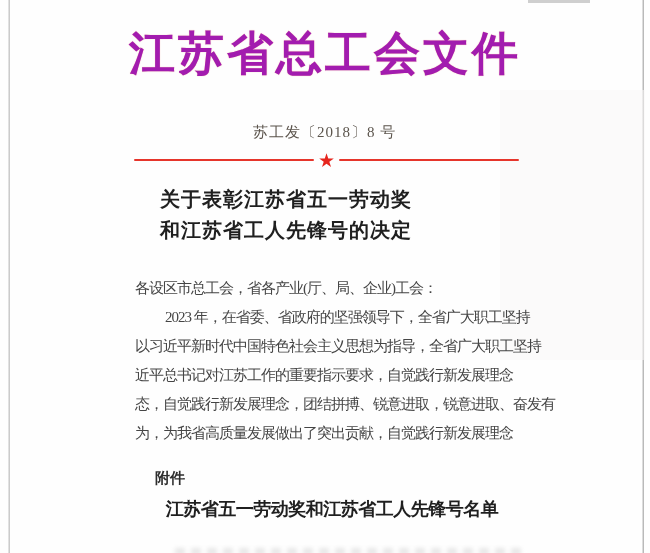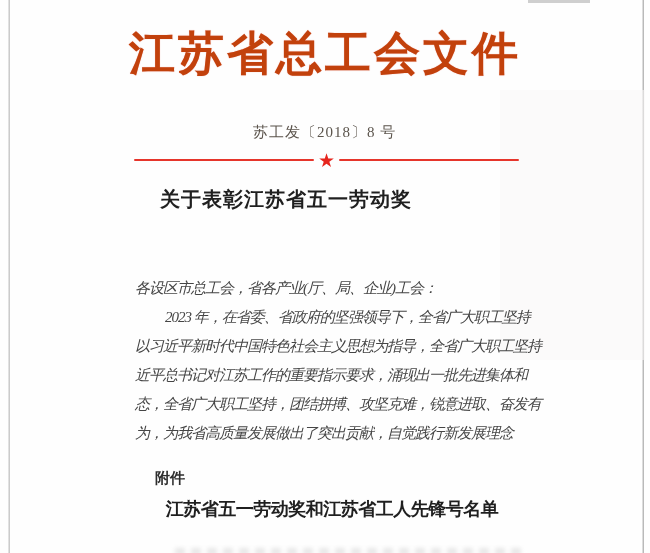--- a/index.html
+++ b/index.html
@@ -29,21 +29,21 @@
     background: #cfcfcf;
   }
   .photo-shade {
     position: absolute; left: 500px; top: 90px; width: 145px; height: 270px;
     background: #f7f6f5; opacity: .55; pointer-events: none;
   }
 
   .red-header {
     position: absolute; left: 0; top: 24px; width: 650px;
     text-align: center;
-    color: #c2410c;
+    color: #a21caf;
     font-size: 46px;
     font-weight: bold;
     letter-spacing: 3px;
     line-height: 60px;
     text-shadow: 0 0 1px rgba(226,53,37,.45);
     white-space: nowrap;
   }
   .doc-number {
     position: absolute; left: 0; top: 121px; width: 649px;
     text-align: center;
@@ -72,21 +72,20 @@
     font-weight: bold;
     font-size: 20px;
     line-height: 31px;
     letter-spacing: 1px;
   }
   .body-text {
     position: absolute; left: 135px; top: 274px; width: 392px;
     color: #454545;
     font-size: 15px;
     letter-spacing: -1px;
-    font-style: italic;
   }
   .body-text .line {
     height: 29px;
     line-height: 29px;
     white-space: nowrap;
   }
   .body-text .line.indent { text-indent: 2em; }
 
   .attachment-label {
     position: absolute; left: 155px; top: 468px;
@@ -128,28 +127,29 @@
   <div class="doc-number">苏工发〔2018〕8 号</div>
 
   <div class="star-divider">
     <div class="seg"></div>
     <div class="star">★</div>
     <div class="seg"></div>
   </div>
 
   <div class="doc-title">
     <div>关于表彰江苏省五一劳动奖</div>
+    <div>和江苏省工人先锋号的决定</div>
   </div>
 
   <div class="body-text">
     <div class="line">各设区市总工会，省各产业(厅、局、企业)工会：</div>
     <div class="line indent">2023 年，在省委、省政府的坚强领导下，全省广大职工坚持</div>
     <div class="line">以习近平新时代中国特色社会主义思想为指导，全省广大职工坚持</div>
-    <div class="line">近平总书记对江苏工作的重要指示要求，涌现出一批先进集体和</div>
-    <div class="line">态，全省广大职工坚持，团结拼搏、攻坚克难，锐意进取、奋发有</div>
+    <div class="line">近平总书记对江苏工作的重要指示要求，自觉践行新发展理念</div>
+    <div class="line">态，自觉践行新发展理念，团结拼搏、锐意进取，锐意进取、奋发有</div>
     <div class="line">为，为我省高质量发展做出了突出贡献，自觉践行新发展理念</div>
   </div>
 
   <div class="attachment-label">附件</div>
 
   <div class="attachment-title">江苏省五一劳动奖和江苏省工人先锋号名单</div>
 
   <div class="bottom-ghost"></div>
 
 </div>

